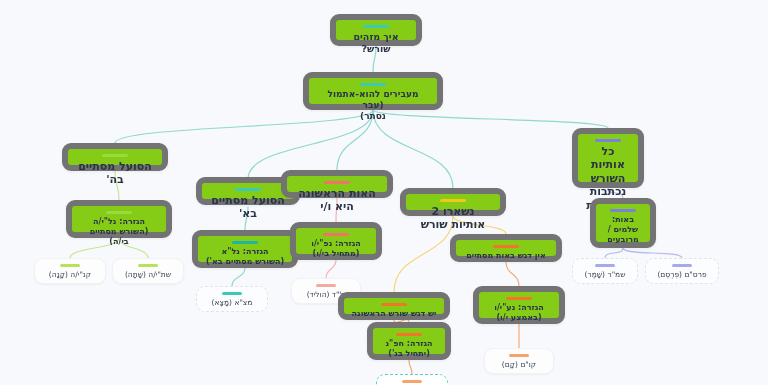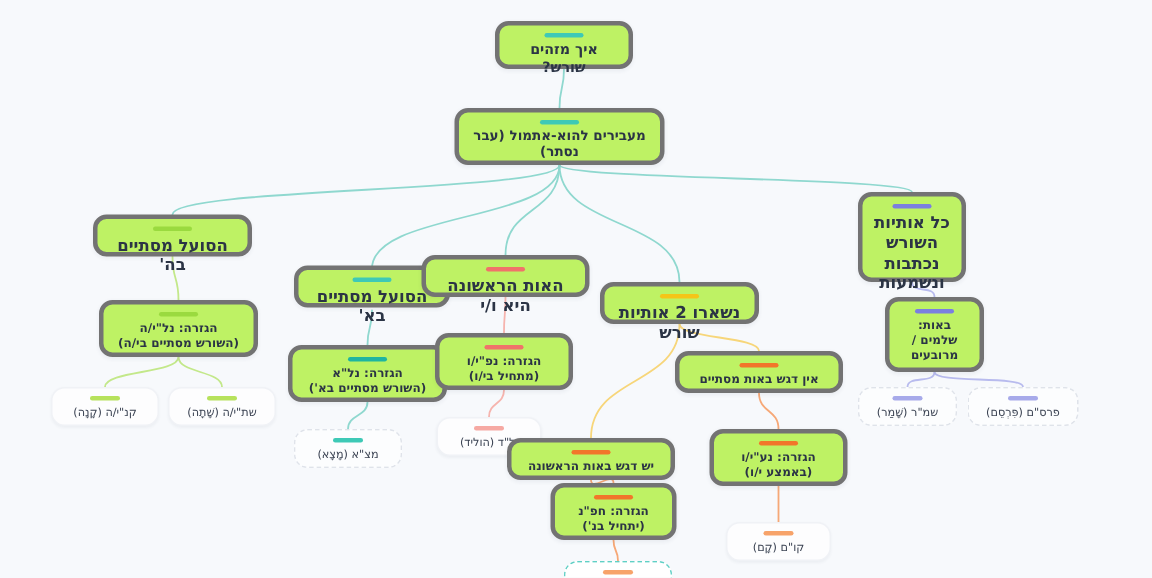--- a/index.html
+++ b/index.html
@@ -8,23 +8,23 @@
     width:768px;height:385px;overflow:hidden;
     background:#f7f9fc;
     font-family:"DejaVu Sans","Liberation Sans",sans-serif;
     position:relative;
   }
   #canvas{position:absolute;inset:0;width:768px;height:385px;}
   #edges{position:absolute;left:0;top:0;width:768px;height:385px;pointer-events:none;}
   .node{
     position:absolute;
     box-sizing:border-box;
-    background:#bef264;
+    background:#84cc16;
     border-radius:9px;
-    border:3px solid #737373;
+    border:6px solid #737373;
     box-shadow:0 1px 3px rgba(40,55,80,.07);
     display:flex;
     flex-direction:column;
     align-items:center;
     justify-content:flex-start;
     padding:5px 7px 5px 7px;
     text-align:center;
     direction:rtl;
   }
   .node .bar{
@@ -150,21 +150,21 @@
       <div class="bar" style="background: rgb(242, 118, 42);"></div>
       <div class="lbl">הגזרה: נע"י/ו
 (באמצע י/ו)</div>
     </div>
     <div class="node n-leaf" style="left: 484px; top: 348px; width: 70px; height: 26px;">
       <div class="bar" style="background: rgb(247, 163, 106);"></div>
       <div class="lbl">קו"ם (קָם)</div>
     </div>
     <div class="node n-l3" style="left: 338px; top: 292px; width: 112px; height: 28px;">
       <div class="bar" style="background: rgb(242, 118, 42);"></div>
-      <div class="lbl">יש דגש באות הראשונה</div>
+      <div class="lbl">יש דגש שורש הראשונה</div>
     </div>
     <div class="node n-l3" style="left: 367px; top: 322px; width: 84px; height: 38px;">
       <div class="bar" style="background: rgb(242, 118, 42);"></div>
       <div class="lbl">הגזרה: חפ"נ
 (יתחיל בנ')</div>
     </div>
     <div class="node n-leaf dashed" style="left: 376px; top: 374px; width: 72px; height: 26px;">
       <div class="bar" style="background: rgb(247, 163, 106);"></div>
       <div class="lbl"></div>
     </div>

